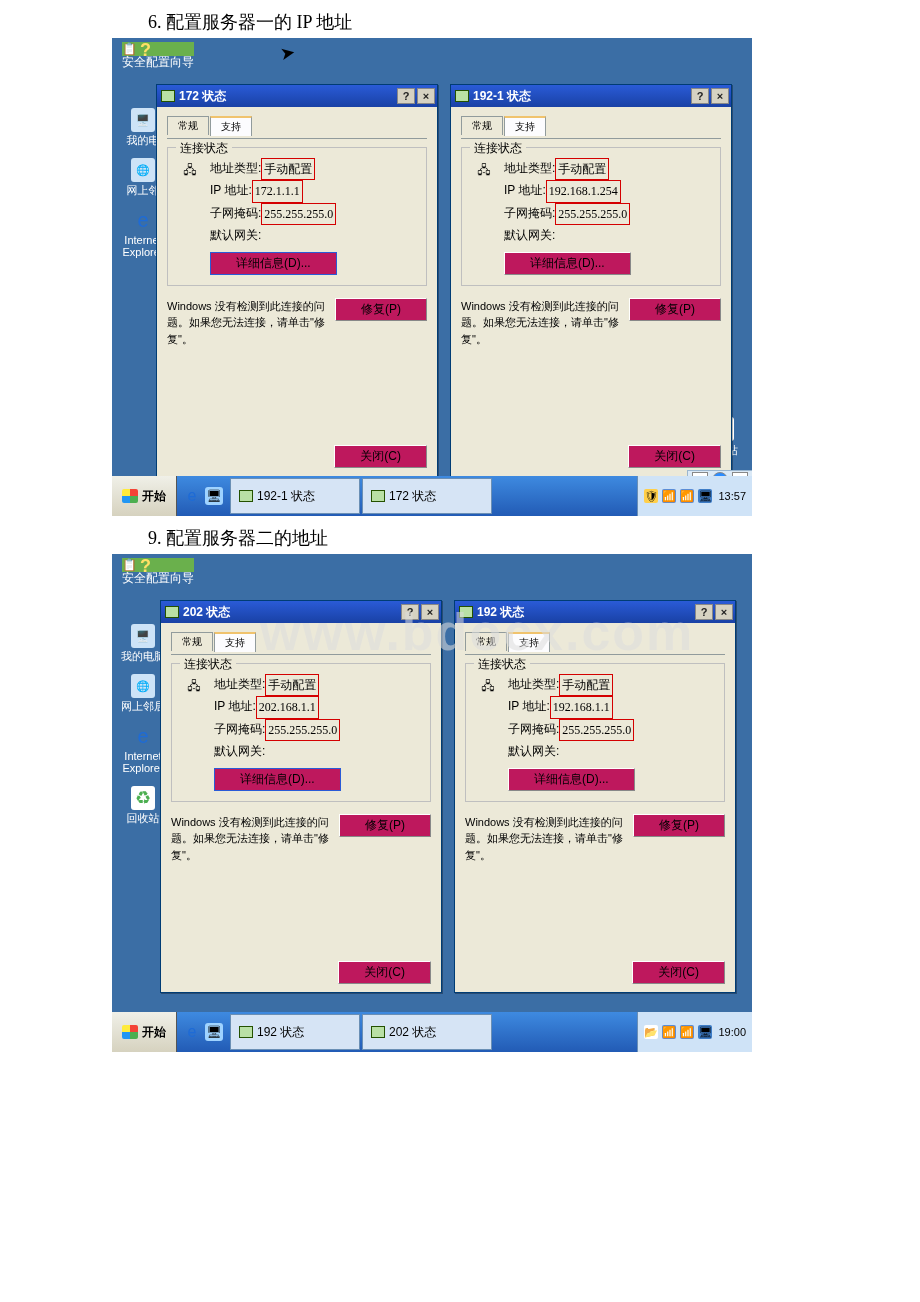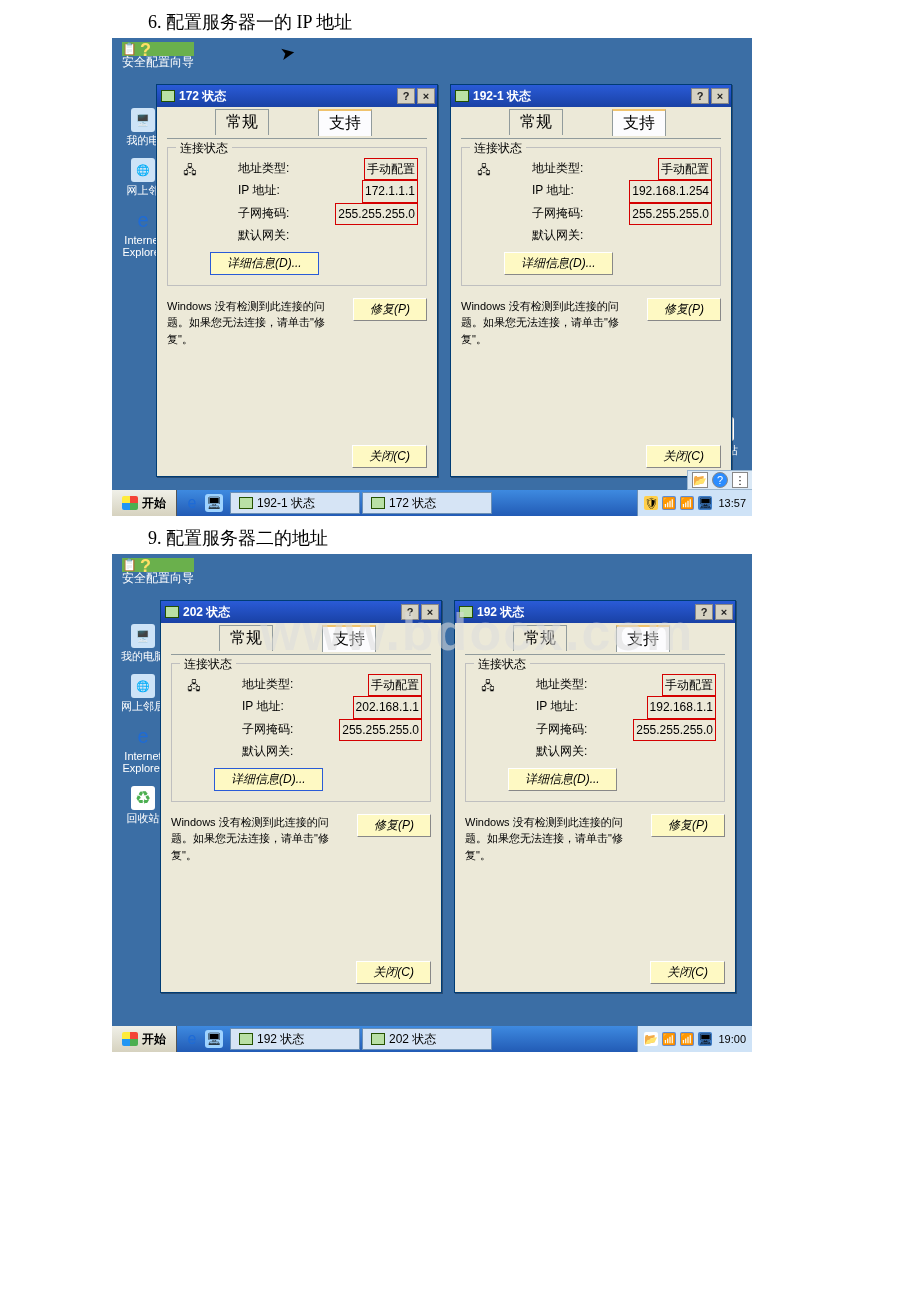--- a/index.html
+++ b/index.html
@@ -106,23 +106,22 @@
       cursor:pointer;
     }
     .dbody { padding: 6px 10px 8px; }
     .tabs-row { display:flex; align-items:flex-end; height: 22px; margin-bottom: 4px; }
     .tab {
       border: 1px solid #919b9c;
       border-bottom: none;
       padding: 2px 10px;
       background: #ece9d8;
       margin-right: 1px;
-      font-size: 16px;
+      font-size: 10px;
       cursor:pointer;
-      margin-left:48px;
     }
     .tab.active {
       background: #fcfcfe;
       position: relative;
       top: 1px;
       border-top: 2px solid #f0c36d;
     }
     .tabline { border-top:1px solid #919b9c; margin-top:-1px; }
 
     .groupbox {
@@ -134,47 +133,46 @@
     .groupbox .legend {
       position: absolute;
       top: -8px; left: 8px;
       background: #ece9d8;
       padding: 0 4px;
       font-size: 12px;
     }
     .row-flex { display:flex; align-items:flex-start; gap:6px; }
     .nic-large { width: 28px; height: 26px; display:flex;align-items:center;justify-content:center; }
     .kvblock { flex: 1; }
-    .kvrow { display:flex; justify-content:space-between; font-size:12px; line-height:1.7;margin-left:28px; }
-    .kvrow .v { text-align:right; font-family: Liberation Sans, sans-serif; }
+    .kvrow { display:flex; font-size:12px; line-height:1.7; }
+    .kvrow .v { text-align:right; font-family: Liberation Serif, serif; }
     .redbox { border: 1px solid #d40000; padding: 0 2px; }
     .redbox-wrap { display:inline-block; }
 
     .btn {
-      background: #fef9c3;
+      background: #be185d;
       border: 1px solid #888;
       border-top-color:#fff; border-left-color:#fff;
-      padding: 2px 16px;
+      padding: 2px 25px;
       font-size: 12px;
       cursor:pointer;
       font-family: inherit;
-      font-style: italic;
     }
     .btn.deflt { border: 1.5px solid #2a5bd7; }
     .det-btn { margin-top: 6px; margin-left: 34px; }
 
     .repair-row { display:flex; gap:8px; align-items:flex-start; margin-top: 12px; font-size:11px; }
     .repair-row .txt { flex:1; line-height:1.5; }
     .close-row { text-align:right; margin-top: 98px; }
 
     
     .taskbar {
       position: absolute;
       left: 0; right: 0; bottom: 0;
-      height: 26px;
+      height: 40px;
       background: linear-gradient(#3e8ae0, #225bb5);
       display:flex; align-items:stretch;
     }
     .startbtn {
       display:flex;align-items:center;gap:4px;
       padding: 0 10px;
       background: linear-gradient(#f0f0e8,#d6d2bf);
       border-right:1px solid #555;
       font-weight:bold; font-size:12px;
       cursor:pointer;

